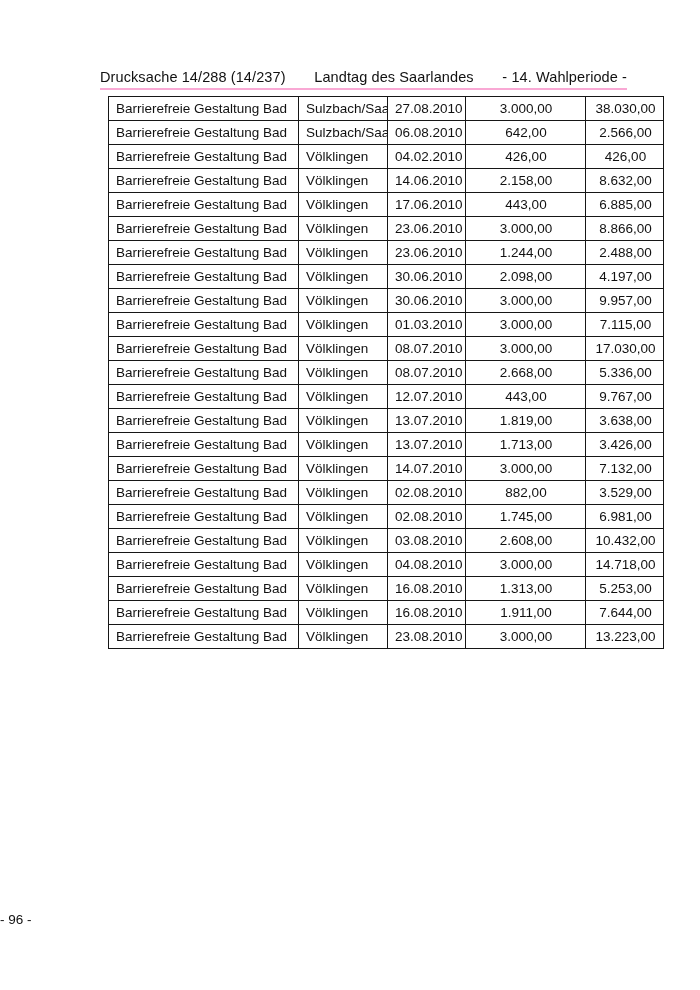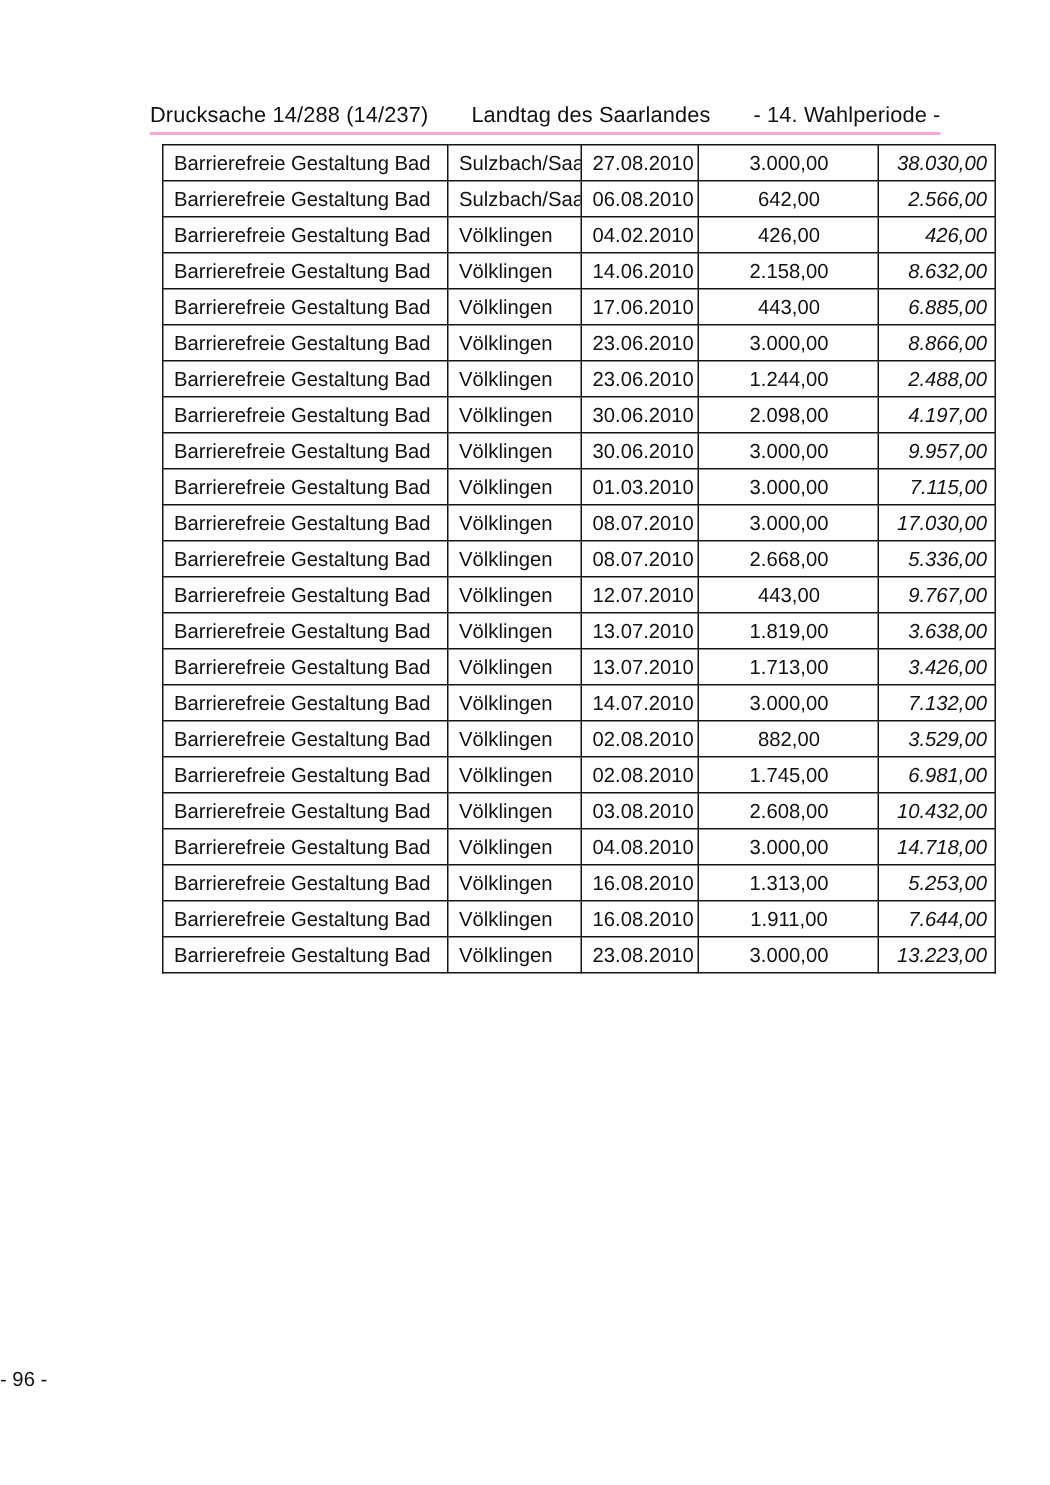--- a/index.html
+++ b/index.html
@@ -44,23 +44,22 @@
     padding: 0 7px;
     white-space: nowrap;
     overflow: hidden;
     vertical-align: middle;
   }
   .data-table td.col-amount {
     text-align: center;
     padding-right: 6px;
   }
   .data-table td.col-total {
-    text-align: right;
+    text-align: center;
     padding-right: 5px;
-    font-style: italic;
   }
   .page-footer {
     position: absolute;
     left: 0;
     top: 912px;
     width: 690px;
     text-align: left;
     font-size: 13.5px;
   }
 </style>

